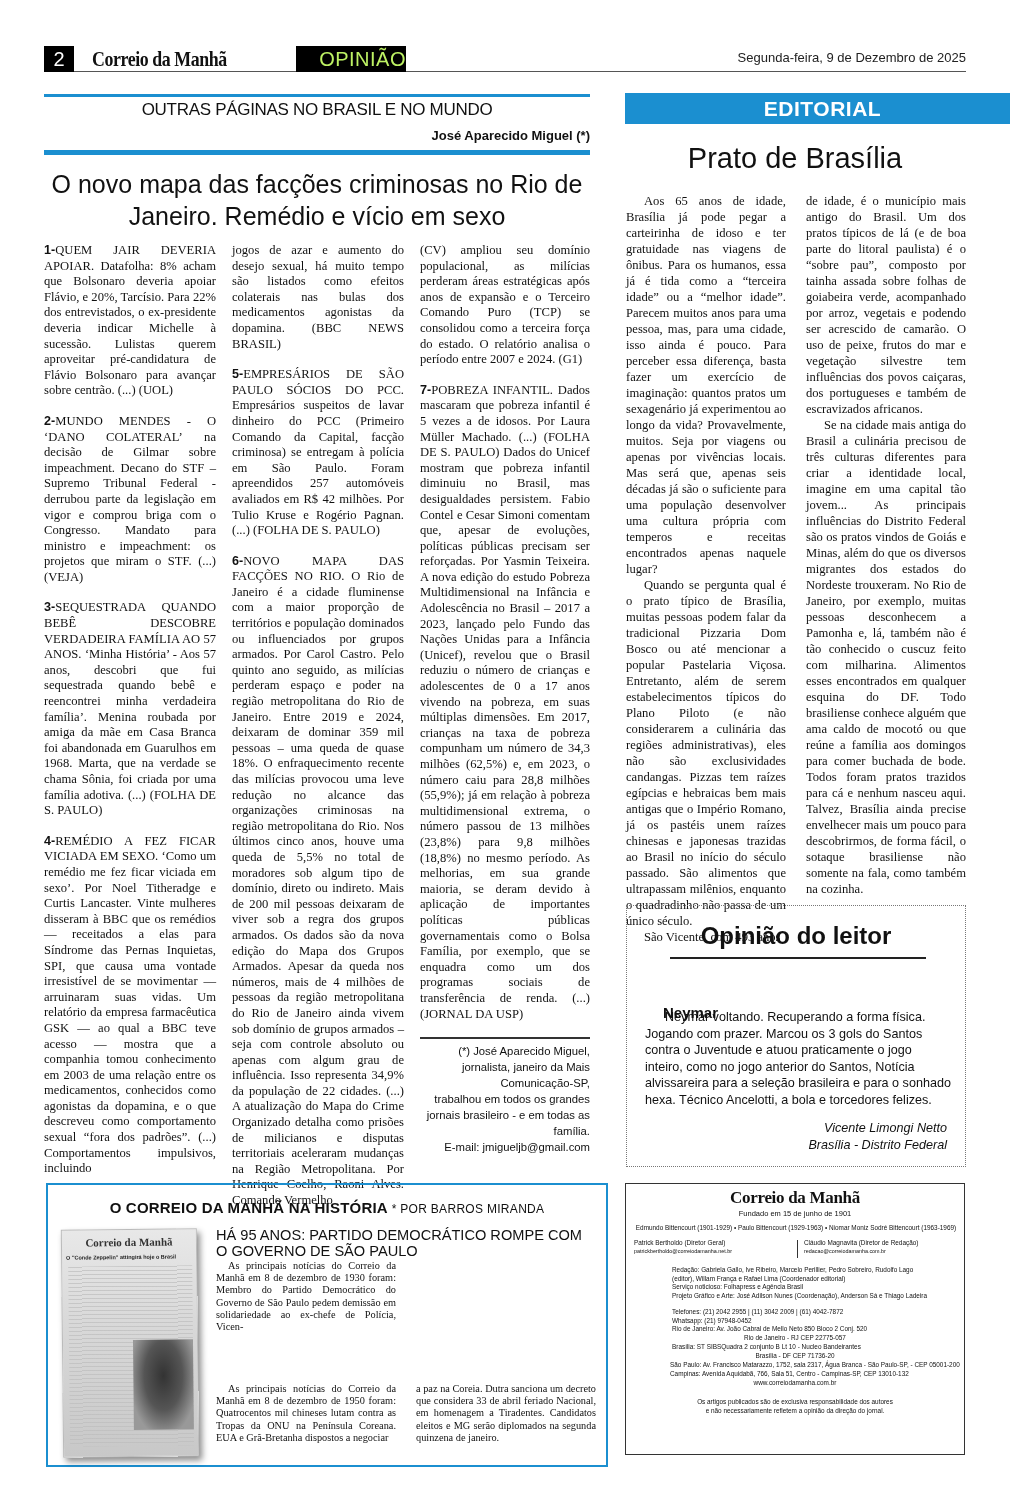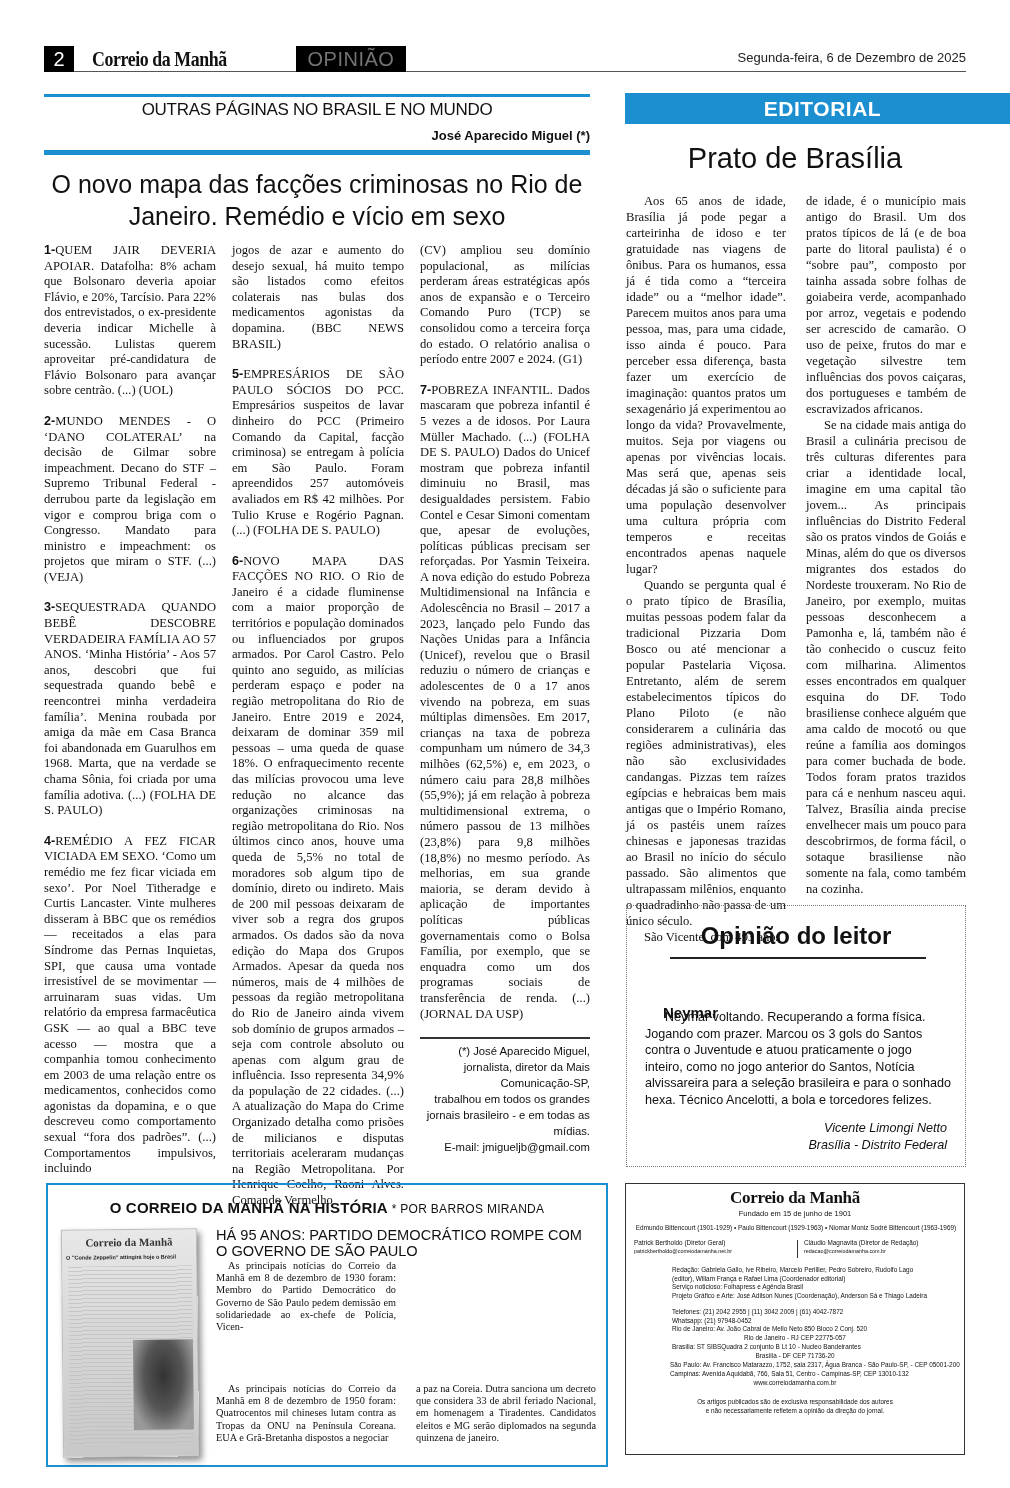--- a/index.html
+++ b/index.html
@@ -3,21 +3,21 @@
 <meta charset="utf-8">
 <style>
   * { box-sizing: border-box; margin: 0; padding: 0; }
   html, body { width: 1010px; height: 1488px; background: #ffffff; overflow: hidden; }
   body { position: relative; font-family: "Liberation Serif", serif; color: #111; }
 
   
   .topbar { position: absolute; left: 44px; top: 46px; width: 922px; height: 26px; border-bottom: 1.5px solid #555; }
   .page-num { position: absolute; left: 0; top: 0; width: 30px; height: 26px; background: #000; color: #fff; font-family: "Liberation Sans", sans-serif; font-size: 20px; text-align: center; line-height: 26px; }
   .masthead { position: absolute; left: 48px; top: 0; font-family: "Liberation Serif", serif; font-size: 21px; font-weight: bold; letter-spacing: -0.5px; line-height: 26px; transform: scaleX(0.85); transform-origin: left; }
-  .section-tag { position: absolute; left: 252px; top: 0; width: 110px; height: 26px; background: #000; color: #737373; font-family: "Liberation Sans", sans-serif; font-size: 20px; line-height: 26px; text-align: center; letter-spacing: 0.5px; }
+  .section-tag { position: absolute; left: 252px; top: 0; width: 110px; height: 26px; background: #000; color: #bef264; font-family: "Liberation Sans", sans-serif; font-size: 20px; line-height: 26px; text-align: right; letter-spacing: 0.5px; }
   .pub-date { position: absolute; right: 0; top: 4px; font-family: "Liberation Sans", sans-serif; font-size: 13px; color: #222; }
 
   
   .outras-rule-top { position: absolute; left: 44px; top: 94px; width: 546px; height: 3px; background: #1b8fd0; }
   .outras-title { position: absolute; left: 44px; top: 100px; width: 546px; text-align: center; font-family: "Liberation Sans", sans-serif; font-size: 17px; font-weight: 500; letter-spacing: -0.3px; }
   .outras-author { position: absolute; right: 420px; top: 128px; font-family: "Liberation Sans", sans-serif; font-size: 13px; font-weight: bold; }
   .outras-rule-bot { position: absolute; left: 44px; top: 150px; width: 546px; height: 5px; background: #1b8fd0; }
   .headline { position: absolute; left: 44px; top: 168px; width: 546px; text-align: center; font-family: "Liberation Sans", sans-serif; font-size: 25px; line-height: 32px; color: #111; }
 
   
@@ -82,21 +82,21 @@
   .exp-block { position: absolute; left: 46px; font-size: 6.4px; line-height: 8.6px; white-space: nowrap; }
   .exp-centered { position: absolute; left: 0; width: 100%; text-align: center; font-size: 6.4px; line-height: 8.6px; }
 </style>
 </head>
 <body>
 
 <div class="topbar">
   <div class="page-num">2</div>
   <div class="masthead">Correio da Manhã</div>
   <div class="section-tag">OPINIÃO</div>
-  <div class="pub-date">Segunda-feira, 6 de Dezembro de 2025</div>
+  <div class="pub-date">Segunda-feira, 9 de Dezembro de 2025</div>
 </div>
 
 <div class="outras-rule-top"></div>
 <div class="outras-title">OUTRAS PÁGINAS NO BRASIL E NO MUNDO</div>
 <div class="outras-author">José Aparecido Miguel (*)</div>
 <div class="outras-rule-bot"></div>
 <div class="headline">O novo mapa das facções criminosas no Rio de Janeiro. Remédio e vício em sexo</div>
 
 <div class="col col1">
   <p><span class="num">1-</span><span class="cap">QUEM JAIR DEVERIA APOIAR.</span><span> Datafolha: 8% acham que Bolsonaro deveria apoiar Flávio, e 20%, Tarcísio. Para 22% dos entrevistados, o ex-presidente deveria indicar Michelle à sucessão. Lulistas querem aproveitar pré-candidatura de Flávio Bolsonaro para avançar sobre centrão. (...) (UOL)</span></p>
@@ -112,25 +112,25 @@
 </div>
 
 <div class="col col3">
   <p><span>(CV) ampliou seu domínio populacional, as milícias perderam áreas estratégicas após anos de expansão e o Terceiro Comando Puro (TCP) se consolidou como a terceira força do estado. O relatório analisa o período entre 2007 e 2024. (G1)</span></p>
   <p><span class="num">7-</span><span class="cap">POBREZA INFANTIL.</span><span> Dados mascaram que pobreza infantil é 5 vezes a de idosos. Por Laura Müller Machado. (...) (FOLHA DE S. PAULO) Dados do Unicef mostram que pobreza infantil diminuiu no Brasil, mas desigualdades persistem. Fabio Contel e Cesar Simoni comentam que, apesar de evoluções, políticas públicas precisam ser reforçadas. Por Yasmin Teixeira. A nova edição do estudo Pobreza Multidimensional na Infância e Adolescência no Brasil – 2017 a 2023, lançado pelo Fundo das Nações Unidas para a Infância (Unicef), revelou que o Brasil reduziu o número de crianças e adolescentes de 0 a 17 anos vivendo na pobreza, em suas múltiplas dimensões. Em 2017, crianças na taxa de pobreza compunham um número de 34,3 milhões (62,5%) e, em 2023, o número caiu para 28,8 milhões (55,9%); já em relação à pobreza multidimensional extrema, o número passou de 13 milhões (23,8%) para 9,8 milhões (18,8%) no mesmo período. As melhorias, em sua grande maioria, se deram devido à aplicação de importantes políticas públicas governamentais como o Bolsa Família, por exemplo, que se enquadra como um dos programas sociais de transferência de renda. (...) (JORNAL DA USP)</span></p>
 </div>
 
 <div class="sig-rule"></div>
 <div class="signature">
   <div>(*) José Aparecido Miguel,</div>
-  <div>jornalista, diretor da Mais</div>
+  <div>jornalista, janeiro da Mais</div>
   <div>Comunicação-SP,</div>
   <div>trabalhou em todos os grandes</div>
   <div>jornais brasileiro - e em todas as</div>
-  <div>mídias.</div>
+  <div>família.</div>
   <div>E-mail: jmigueljb@gmail.com</div>
 </div>
 
 <div class="editorial-bar">EDITORIAL</div>
 <div class="editorial-title">Prato de Brasília</div>
 <div class="ecol ecol1">
   <p>Aos 65 anos de idade, Brasília já pode pegar a carteirinha de idoso e ter gratuidade nas viagens de ônibus. Para os humanos, essa já é tida como a “terceira idade” ou a “melhor idade”. Parecem muitos anos para uma pessoa, mas, para uma cidade, isso ainda é pouco. Para perceber essa diferença, basta fazer um exercício de imaginação: quantos pratos um sexagenário já experimentou ao longo da vida? Provavelmente, muitos. Seja por viagens ou apenas por vivências locais. Mas será que, apenas seis décadas já são o suficiente para uma população desenvolver uma cultura própria com temperos e receitas encontrados apenas naquele lugar?</p>
   <p>Quando se pergunta qual é o prato típico de Brasília, muitas pessoas podem falar da tradicional Pizzaria Dom Bosco ou até mencionar a popular Pastelaria Viçosa. Entretanto, além de serem estabelecimentos típicos do Plano Piloto (e não considerarem a culinária das regiões administrativas), eles não são exclusividades candangas. Pizzas tem raízes egípcias e hebraicas bem mais antigas que o Império Romano, já os pastéis unem raízes chinesas e japonesas trazidas ao Brasil no início do século passado. São alimentos que ultrapassam milênios, enquanto o quadradinho não passa de um único século.</p>
   <p>São Vicente, com 493 anos</p>
 </div>

